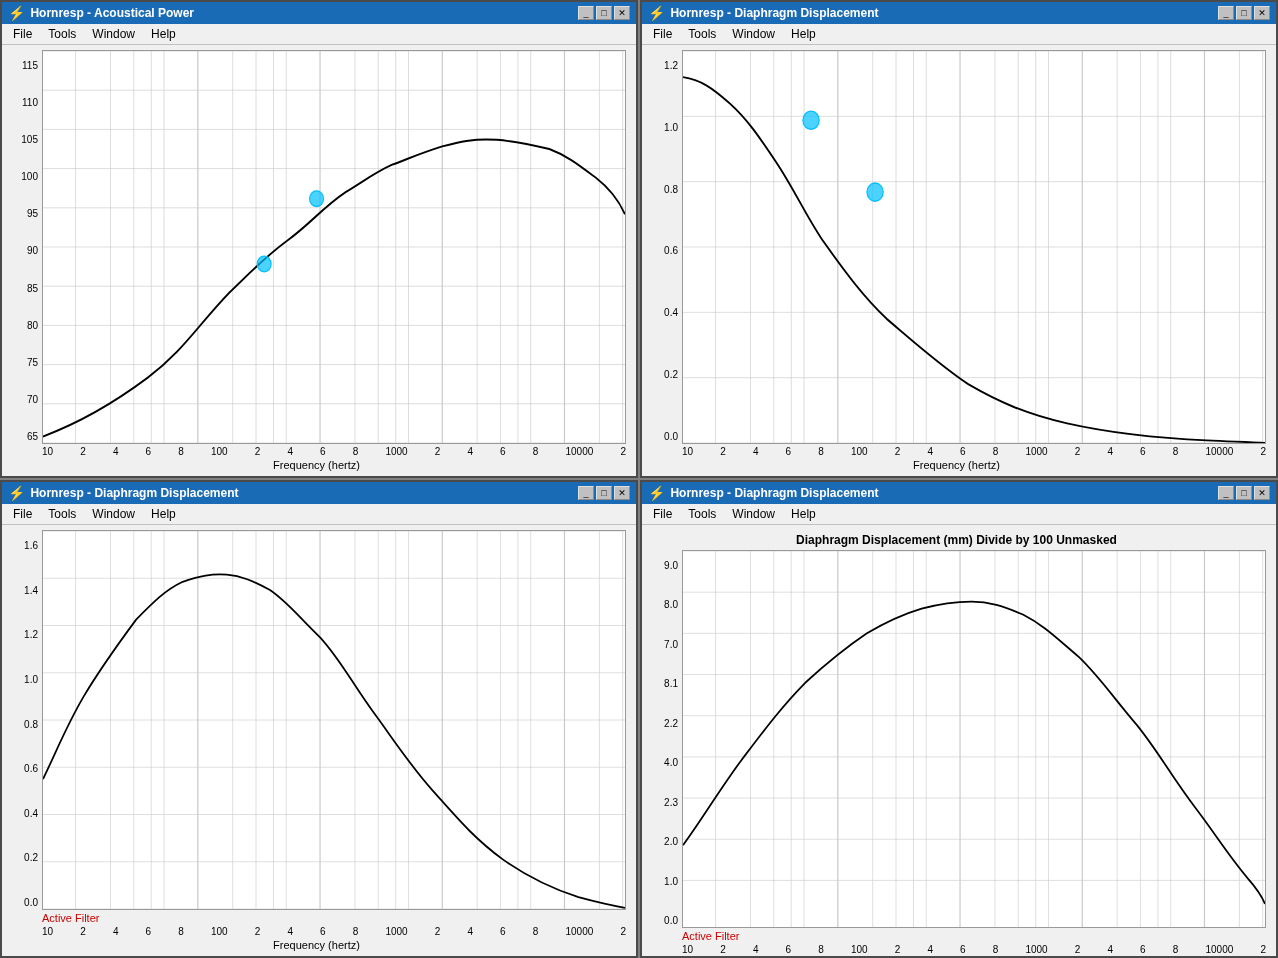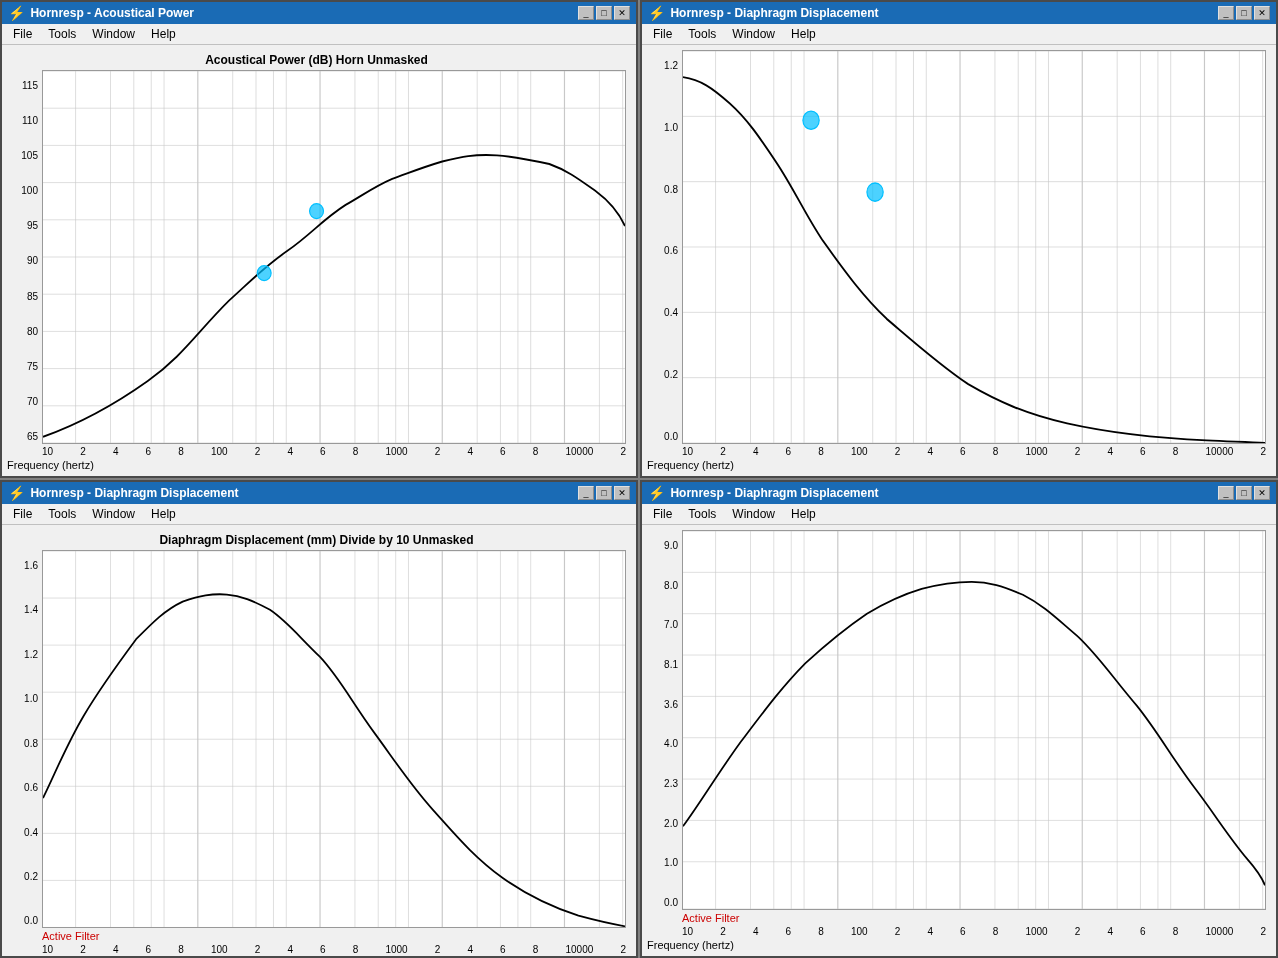--- a/index.html
+++ b/index.html
@@ -128,21 +128,21 @@
 
     .x-axis {
       display: flex;
       justify-content: space-between;
       font-size: 10px;
       padding-left: 35px;
       padding-top: 2px;
     }
 
     .x-label {
-      text-align: left;
+      text-align: center;
       font-size: 11px;
       padding-top: 2px;
     }
 
     .active-filter {
       color: red;
       font-size: 11px;
       padding-left: 35px;
       padding-top: 2px;
     }
@@ -167,21 +167,20 @@
       <button class="title-bar-btn">✕</button>
     </div>
   </div>
   <div class="menu-bar">
     <span class="menu-item">File</span>
     <span class="menu-item">Tools</span>
     <span class="menu-item">Window</span>
     <span class="menu-item">Help</span>
   </div>
   <div class="chart-area">
-    <div class="chart-title">Acoustical Power (dB)   Horn   Unmasked</div>
     <div class="chart-container">
       <div class="y-axis">
         <span>115</span>
         <span>110</span>
         <span>105</span>
         <span>100</span>
         <span>95</span>
         <span>90</span>
         <span>85</span>
         <span>80</span>
@@ -369,21 +368,20 @@
       <button class="title-bar-btn">✕</button>
     </div>
   </div>
   <div class="menu-bar">
     <span class="menu-item">File</span>
     <span class="menu-item">Tools</span>
     <span class="menu-item">Window</span>
     <span class="menu-item">Help</span>
   </div>
   <div class="chart-area">
-    <div class="chart-title">Diaphragm Displacement (mm)   Divide by 10   Unmasked</div>
     <div class="chart-container">
       <div class="y-axis">
         <span>1.6</span>
         <span>1.4</span>
         <span>1.2</span>
         <span>1.0</span>
         <span>0.8</span>
         <span>0.6</span>
         <span>0.4</span>
         <span>0.2</span>
@@ -468,27 +466,28 @@
       <button class="title-bar-btn">✕</button>
     </div>
   </div>
   <div class="menu-bar">
     <span class="menu-item">File</span>
     <span class="menu-item">Tools</span>
     <span class="menu-item">Window</span>
     <span class="menu-item">Help</span>
   </div>
   <div class="chart-area">
+    <div class="chart-title">Diaphragm Displacement (mm)   Divide by 100   Unmasked</div>
     <div class="chart-container">
       <div class="y-axis">
         <span>9.0</span>
         <span>8.0</span>
         <span>7.0</span>
         <span>8.1</span>
-        <span>3.6</span>
+        <span>2.2</span>
         <span>4.0</span>
         <span>2.3</span>
         <span>2.0</span>
         <span>1.0</span>
         <span>0.0</span>
       </div>
       <div class="chart-body">
         <svg class="chart-svg" viewBox="0 0 500 320" preserveAspectRatio="none">
 
           <line x1="28" y1="0" x2="28" y2="320" stroke="#c8c8c8" stroke-width="0.5"></line>

